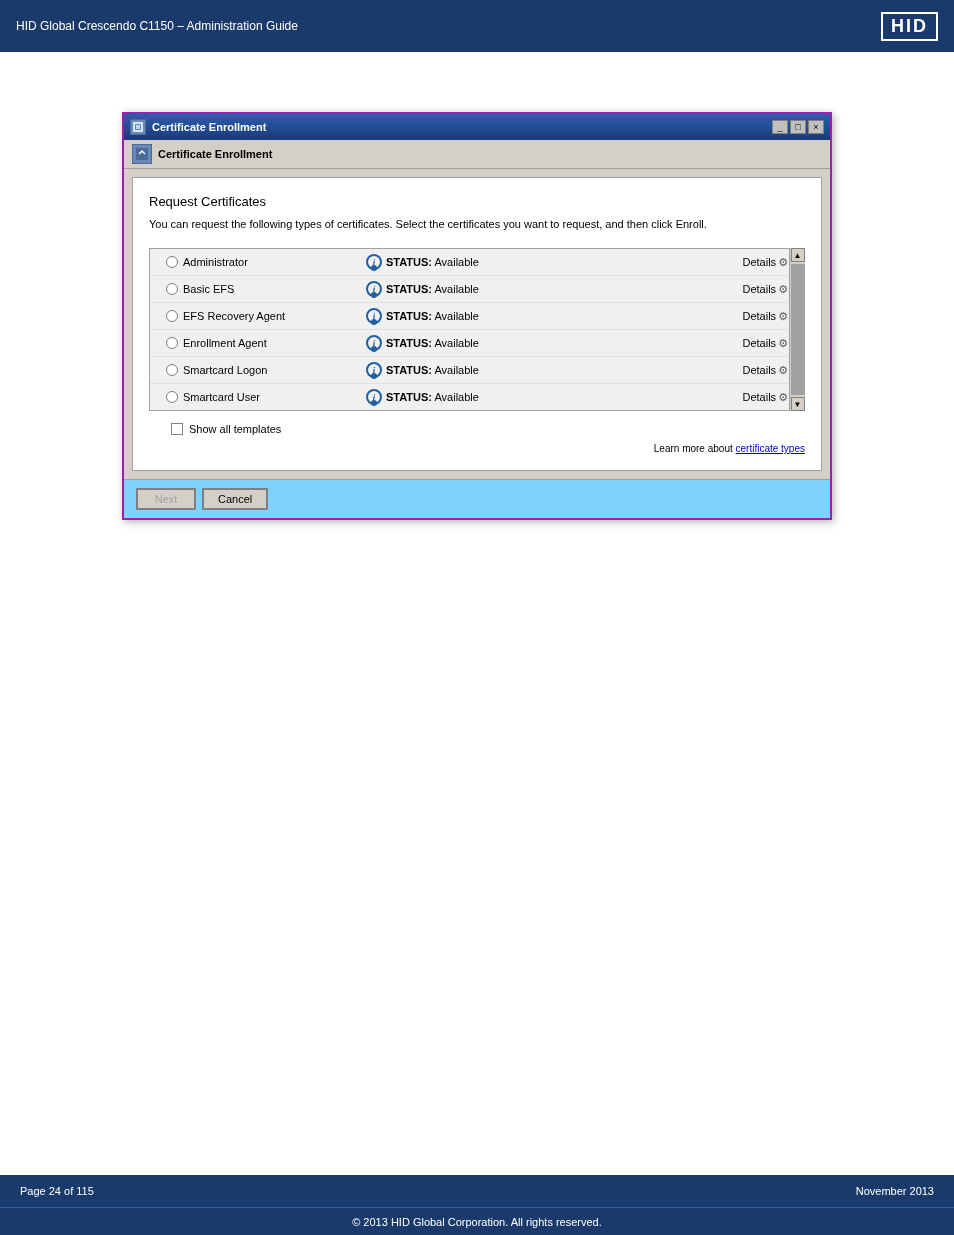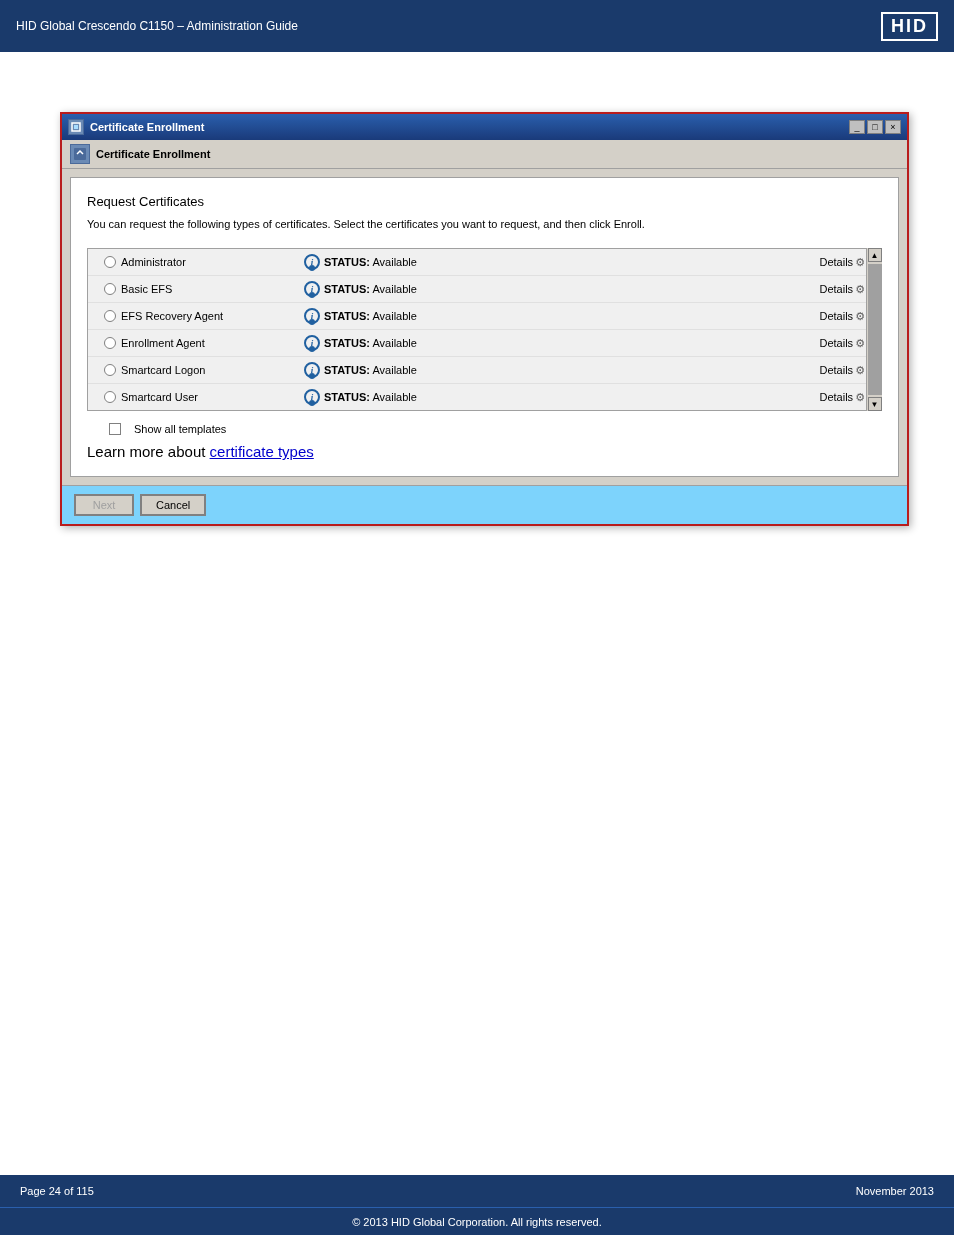--- a/index.html
+++ b/index.html
@@ -36,23 +36,23 @@
 
     
     .main-content {
       background: #ffffff;
       padding: 30px 60px;
       flex: 1;
     }
 
     
     .dialog-window {
-      border: 2px solid #b91c1c;
+      border: 2px solid #a21caf;
       background: #d4d0c8;
-      width: 849px;
+      width: 710px;
       margin: 30px auto 10px auto;
       box-shadow: 2px 2px 8px rgba(0,0,0,0.3);
     }
     .dialog-titlebar {
       background: linear-gradient(to bottom, #2a5fad, #1a3a7a);
       height: 26px;
       display: flex;
       align-items: center;
       justify-content: space-between;
       padding: 0 6px;
@@ -265,41 +265,42 @@
       align-items: center;
       justify-content: center;
       font-size: 8px;
       cursor: pointer;
     }
 
     
     .checkbox-row {
       display: flex;
       align-items: center;
-      gap: 13px;
+      gap: 6px;
       margin-bottom: 8px;
       padding-left: 22px;
     }
     .checkbox-input {
       width: 12px;
       height: 12px;
       border: 1px solid #808080;
       background: #fff;
       display: inline-block;
     }
     .checkbox-label {
       font-size: 11px;
       color: #000;
     }
 
     
     .learn-more {
-      font-size: 15px;
+      font-size: 10px;
       color: #000;
       margin-bottom: 0;
+      text-align: right;
     }
     .learn-more a {
       color: #0000cc;
       text-decoration: underline;
     }
 
     
     .dialog-footer {
       background: #7dd3fc;
       padding: 8px 12px;

